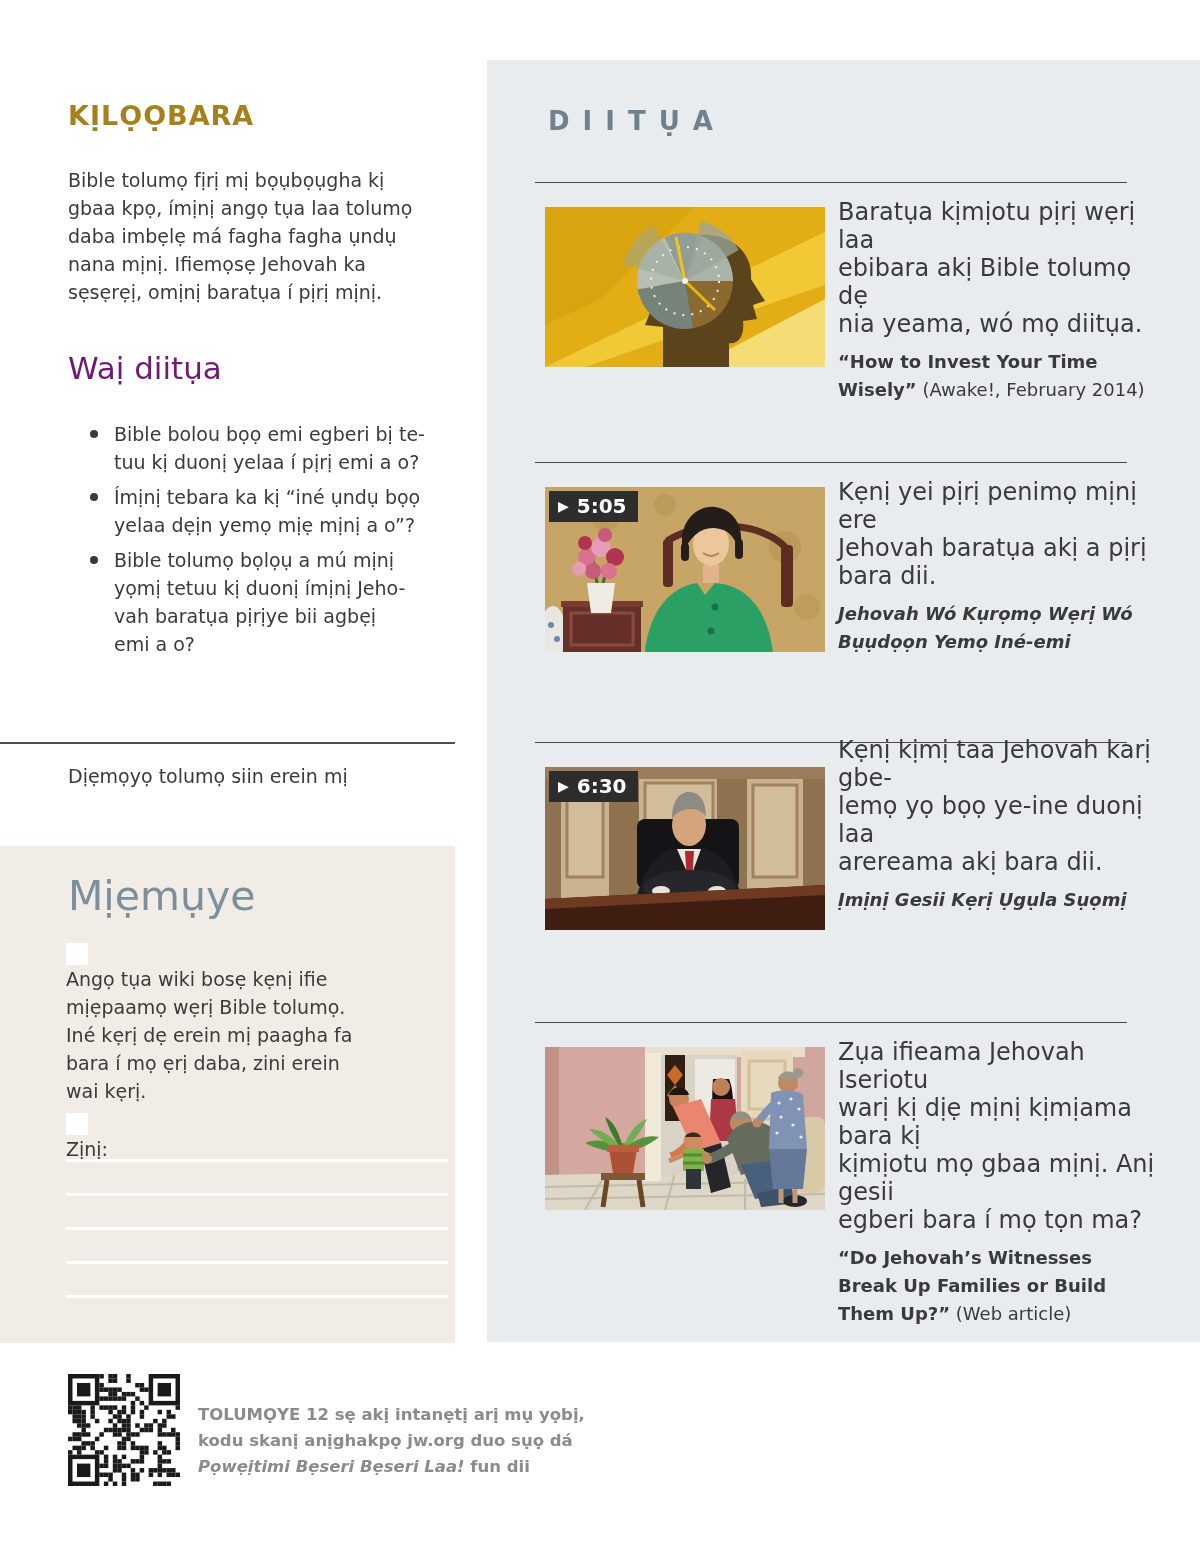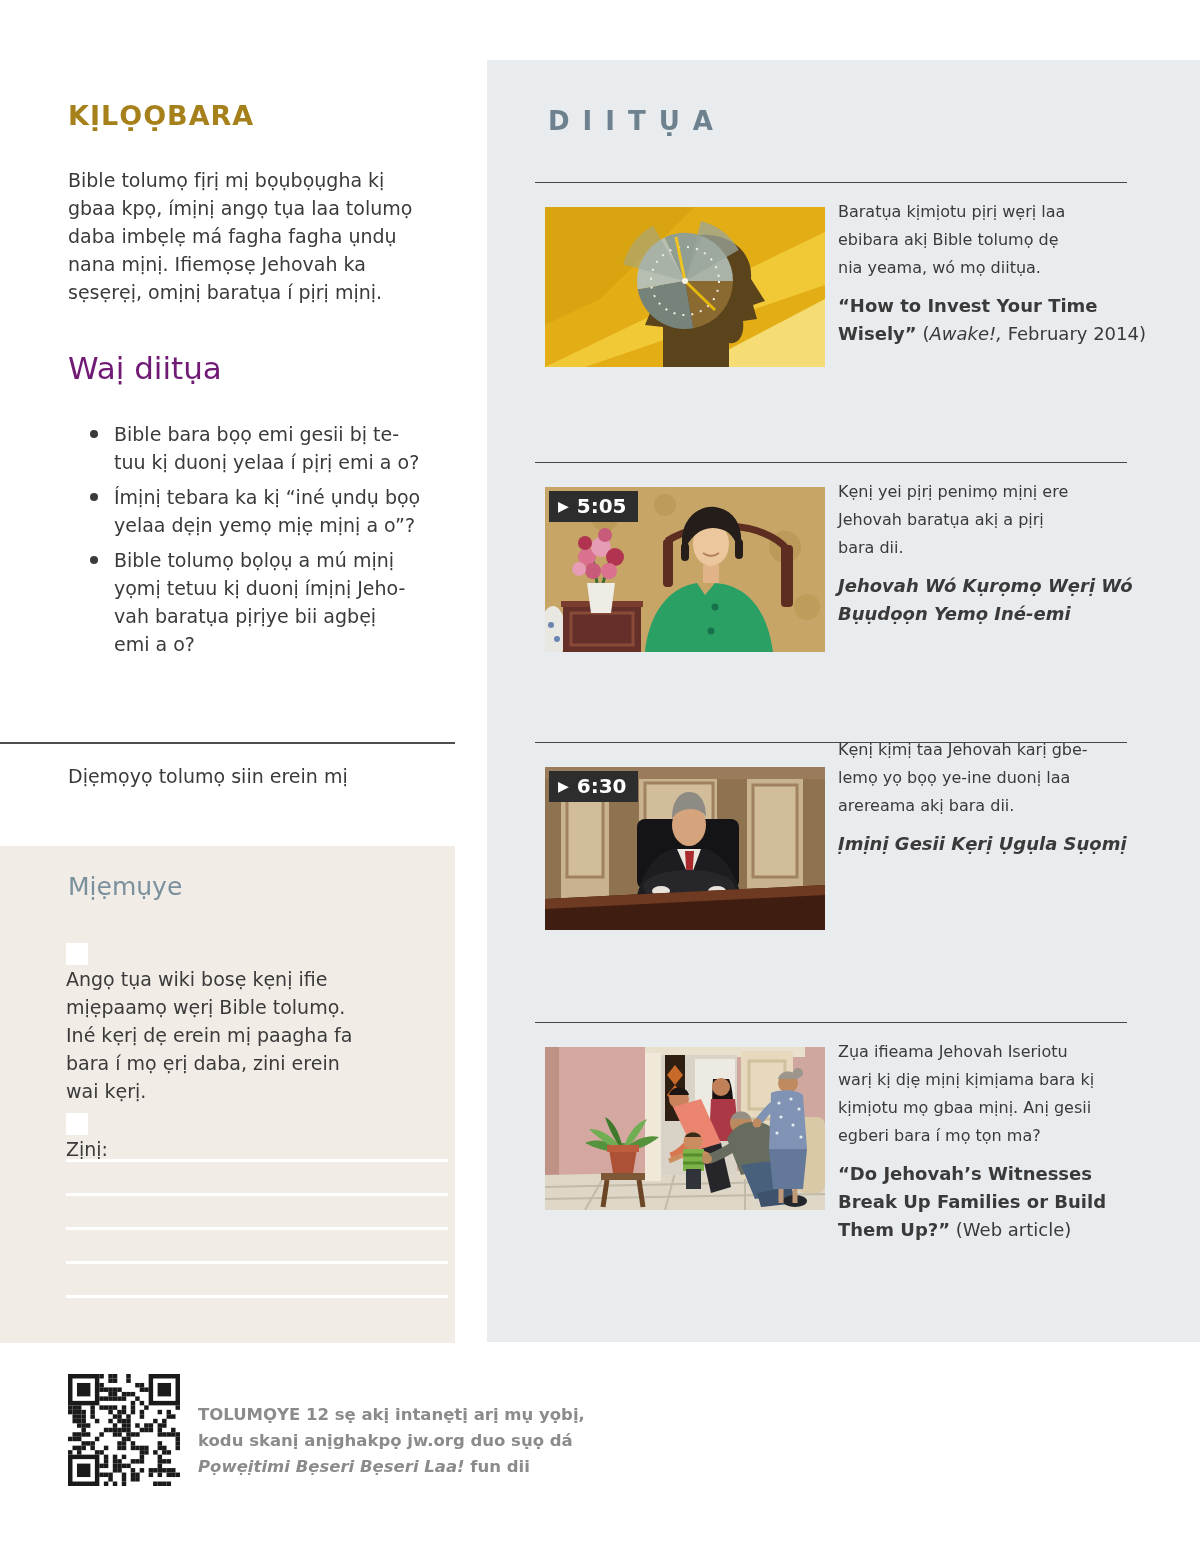--- a/index.html
+++ b/index.html
@@ -12,21 +12,21 @@
   .h-gold{left:68px;top:100px;font-size:27px;font-weight:bold;color:#a5801b;letter-spacing:1px;}
   .intro{left:68px;top:166px;width:400px;font-size:19px;line-height:28px;}
   .h-slate{left:68px;top:350px;font-size:31px;font-weight:500;color:#701a75;}
   .bullets{left:90px;top:420px;width:380px;}
   .bullet-row{display:flex;margin-bottom:7px;}
   .dot{width:8px;height:8px;border-radius:50%;background:#3a3a3a;margin:10px 16px 0 0;flex:none;}
   .bullet-text{font-size:19px;line-height:28px;}
   .ldiv{left:0;top:742px;width:455px;height:2px;background:#4e4e4e;}
   .note{left:68px;top:762px;width:400px;font-size:19px;line-height:28px;}
   .notes-box{left:0;top:846px;width:455px;height:497px;background:#f2ece7;}
-  .h-box{left:68px;top:872px;font-size:25px;font-weight:500;color:#7b909d;}
+  .h-box{left:68px;top:872px;font-size:41px;font-weight:500;color:#7b909d;}
   .chk-row{display:flex;flex-direction:column;}
   .chk{width:22px;height:22px;background:#ffffff;margin:3px 14px 0 0;flex:none;}
   .chk-text{font-size:19px;line-height:28px;}
   .chk1{left:66px;top:940px;width:370px;}
   .chk2{left:66px;top:1110px;width:370px;justify-content:center;}
   .wline{left:66px;height:3px;width:382px;background:#ffffff;}
   .qr{left:68px;top:1374px;width:112px;height:112px;}
   .qr-text{left:198px;top:1402px;width:420px;font-size:16.5px;line-height:26px;font-weight:bold;color:#8b8b8b;}
   .qr-text i{font-style:italic;}
   .qr-text .nrm{font-weight:bold;font-style:normal;}
@@ -34,43 +34,43 @@
   
   .panel{left:487px;top:60px;width:713px;height:1282px;background:#e9ecef;}
   .h-diitua{left:548px;top:106px;font-size:26px;font-weight:bold;letter-spacing:13px;color:#6d828e;}
   .rdiv{left:535px;width:592px;height:1px;background:#474747;}
   .thumb{left:545px;width:280px;overflow:hidden;background:#777;}
   .thumb svg{display:block;}
   .badge{position:absolute;top:4px;left:4px;background:#2d2d2d;color:#ffffff;font-size:20px;
          font-weight:bold;padding:3px 11px 4px 9px;display:flex;align-items:center;gap:8px;}
   .badge .tri{font-size:14px;line-height:1;}
   .itext{left:838px;width:330px;}
-  .desc{font-size:16px;line-height:28px;margin:0;}
+  .desc{font-size:24px;line-height:28px;margin:0;}
   .ref{font-size:18px;line-height:28px;margin:10px 0 0 0;font-weight:bold;}
   .ref .nrm{font-weight:normal;font-style:normal;}
-  .ref .itl{font-weight:normal;font-style:italic;}
+  .ref .itl{font-weight:normal;}
   .ref .bi{font-weight:bold;font-style:italic;}
 </style>
 </head>
 <body>
 
 <div class="page">
 
   <div class="abs h-gold">KỊLỌỌBARA</div>
   <div class="abs intro pre">Bible tolumọ fịrị mị bọụbọụgha kị
 gbaa kpọ, ímịnị angọ tụa laa tolumọ
 daba imbẹlẹ má fagha fagha ụndụ
 nana mịnị. Ifiemọsẹ Jehovah ka
 sẹsẹrẹị, omịnị baratụa í pịrị mịnị.</div>
   <div class="abs h-slate">Waị diitụa</div>
 
   <div class="abs bullets">
     <div class="bullet-row">
       <span class="dot"></span>
-      <span class="bullet-text pre">Bible bara bọọ emi gesii bị te-
+      <span class="bullet-text pre">Bible bolou bọọ emi egberi bị te-
 tuu kị duonị yelaa í pịrị emi a o?</span>
     </div>
     <div class="bullet-row">
       <span class="dot"></span>
       <span class="bullet-text pre">Ímịnị tebara ka kị “iné ụndụ bọọ
 yelaa dẹịn yemọ mịẹ mịnị a o”?</span>
     </div>
     <div class="bullet-row">
       <span class="dot"></span>
       <span class="bullet-text pre">Bible tolumọ bọlọụ a mú mịnị

